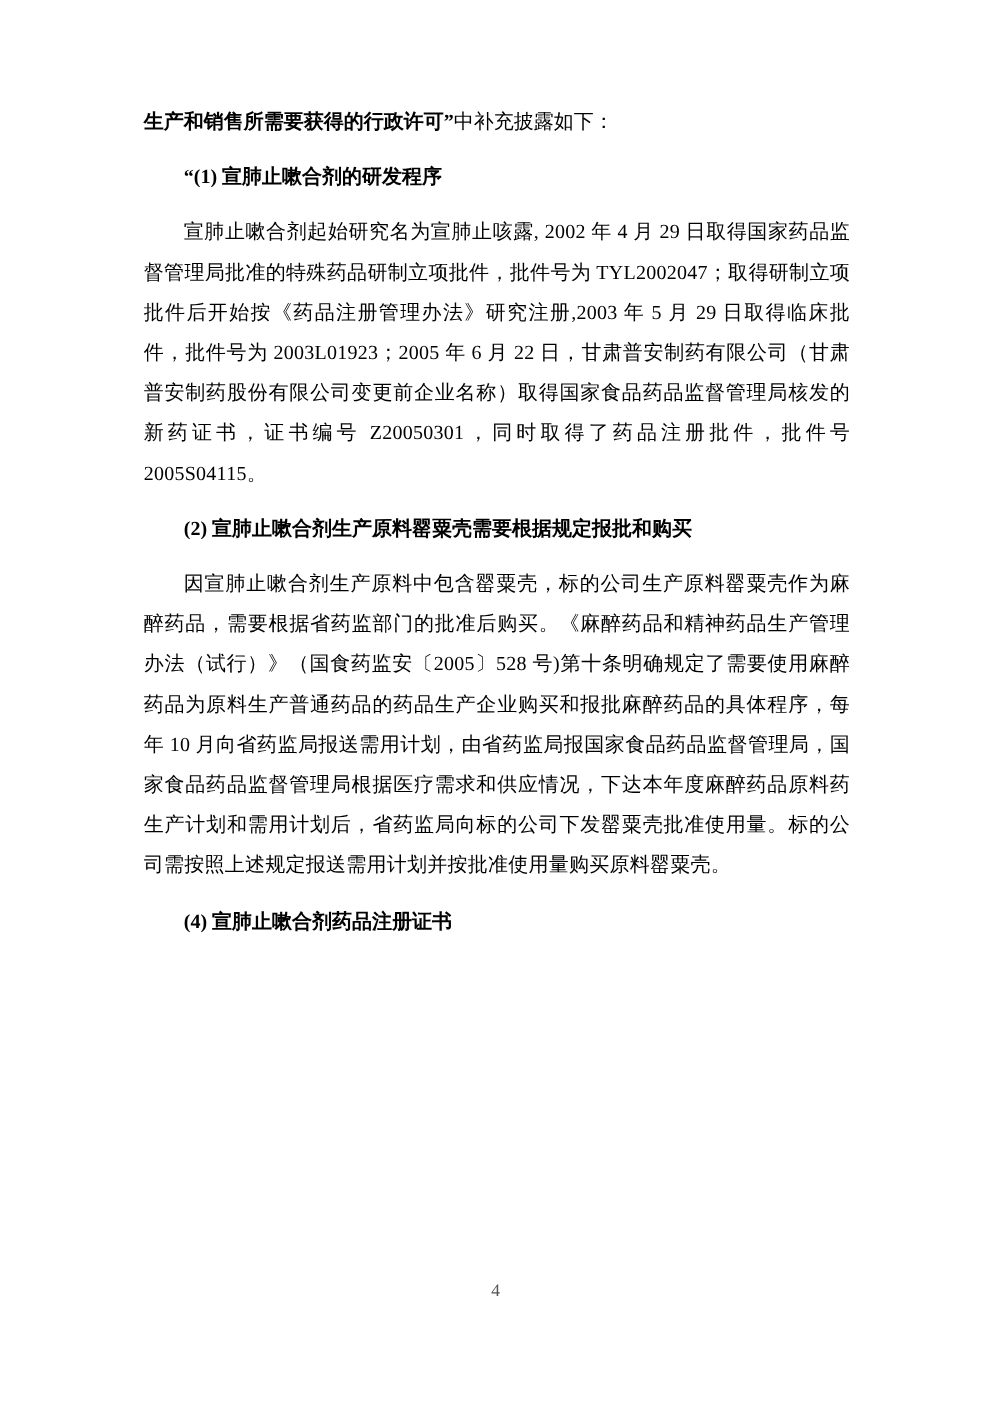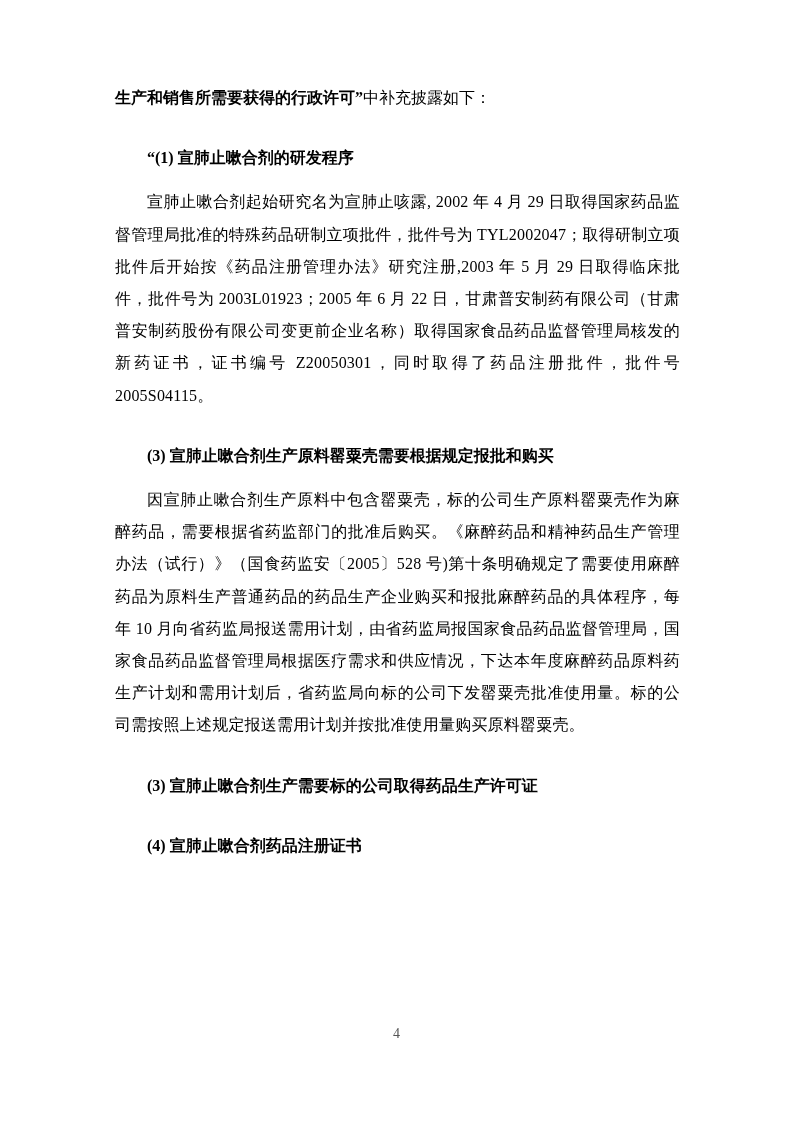--- a/index.html
+++ b/index.html
@@ -28,21 +28,21 @@
     line-height: 32.2px;
     text-align: justify;
   }
   .kai {
     font-weight: bold;
   }
   .song {
     font-weight: normal;
   }
   .heading {
-    margin: 28px 0 0 0;
+    margin: 12px 0 0 0;
     font-size: 16px;
     line-height: 32.2px;
     font-weight: bold;
     text-indent: 32px;
     white-space: nowrap;
   }
   .para {
     margin: 12px 0 0 0;
     font-size: 16px;
     line-height: 32.2px;
@@ -67,23 +67,22 @@
 <body>
 
 <div class="page">
   <div class="content">
 
     <p class="intro"><span class="kai">生产和销售所需要获得的行政许可”</span><span class="song">中补充披露如下：</span></p>
 
     <p class="heading">“(1) 宣肺止嗽合剂的研发程序</p>
     <p class="para">宣肺止嗽合剂起始研究名为宣肺止咳露, 2002 年 4 月 29 日取得国家药品监督管理局批准的特殊药品研制立项批件，批件号为 TYL2002047；取得研制立项批件后开始按《药品注册管理办法》研究注册,2003 年 5 月 29 日取得临床批件，批件号为 2003L01923；2005 年 6 月 22 日，甘肃普安制药有限公司（甘肃普安制药股份有限公司变更前企业名称）取得国家食品药品监督管理局核发的新药证书，证书编号 Z20050301，同时取得了药品注册批件，批件号 2005S04115。</p>
 
-    <p class="heading">(3) 宣肺止嗽合剂生产原料罂粟壳需要根据规定报批和购买</p>
+    <p class="heading">(2) 宣肺止嗽合剂生产原料罂粟壳需要根据规定报批和购买</p>
     <p class="para">因宣肺止嗽合剂生产原料中包含罂粟壳，标的公司生产原料罂粟壳作为麻醉药品，需要根据省药监部门的批准后购买。《麻醉药品和精神药品生产管理办法（试行）》（国食药监安〔2005〕528 号)第十条明确规定了需要使用麻醉药品为原料生产普通药品的药品生产企业购买和报批麻醉药品的具体程序，每年 10 月向省药监局报送需用计划，由省药监局报国家食品药品监督管理局，国家食品药品监督管理局根据医疗需求和供应情况，下达本年度麻醉药品原料药生产计划和需用计划后，省药监局向标的公司下发罂粟壳批准使用量。标的公司需按照上述规定报送需用计划并按批准使用量购买原料罂粟壳。</p>
 
-    <p class="heading">(3) 宣肺止嗽合剂生产需要标的公司取得药品生产许可证</p>
 
     <p class="heading">(4) 宣肺止嗽合剂药品注册证书</p>
 
   </div>
 
   <div class="page-number">4</div>
 </div>
 
 </body></html>

